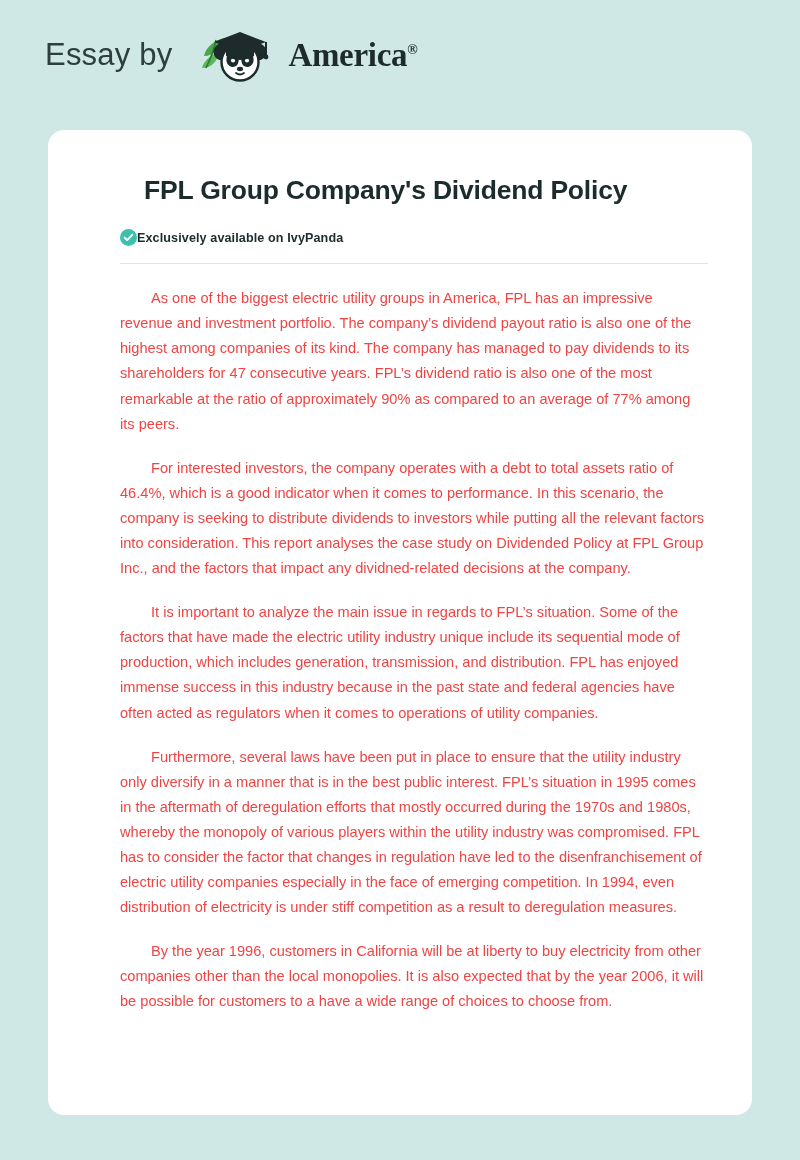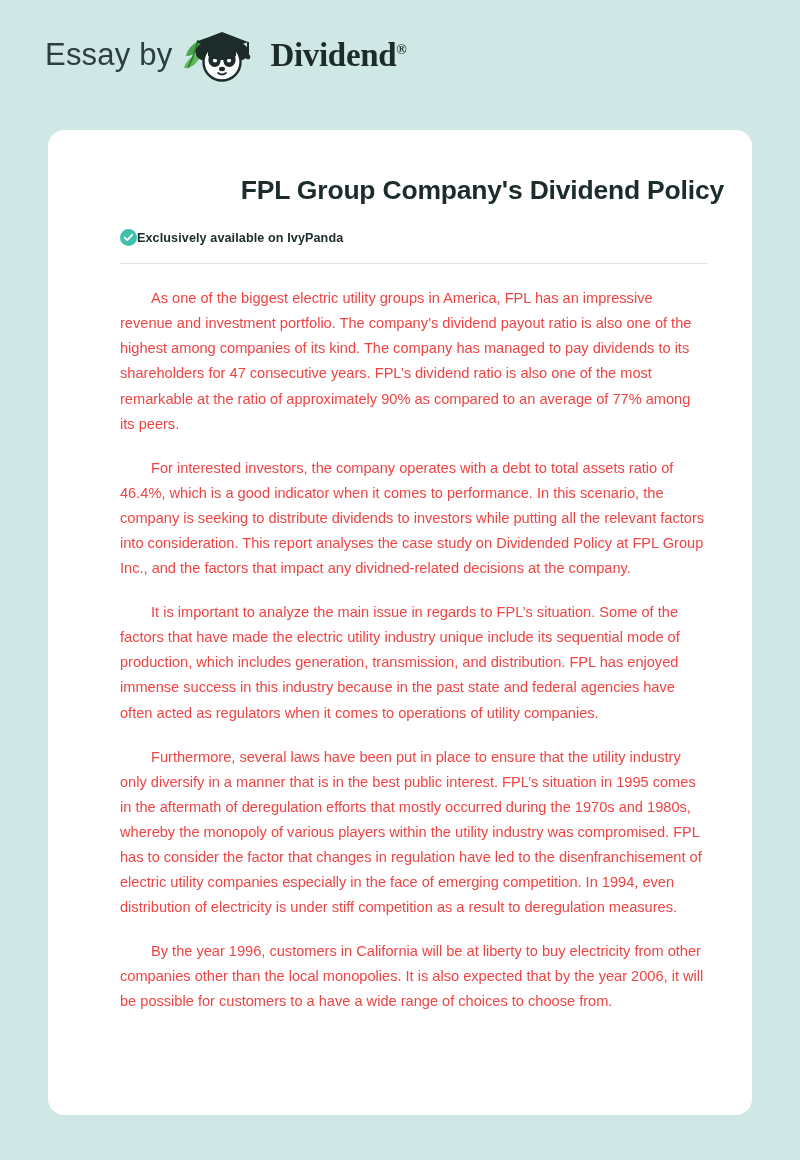--- a/index.html
+++ b/index.html
@@ -16,21 +16,21 @@
   .page {
     position: relative;
     width: 800px;
     height: 1160px;
     box-sizing: border-box;
   }
   
   .brand-bar {
     display: flex;
     align-items: center;
-    gap: 6px;
+    gap: 24px;
     padding: 38px 0 0 45px;
     height: 72px;
     box-sizing: border-box;
   }
   .brand-essay {
     font-size: 31px;
     color: #2c3e3e;
     letter-spacing: .2px;
     font-weight: 400;
   }
@@ -68,23 +68,22 @@
     background: #ffffff;
     border-radius: 16px;
     box-sizing: border-box;
     padding: 34px 28px 40px 28px;
   }
   .doc-title {
     font-size: 26.5px;
     line-height: 1.25;
     font-weight: bold;
     color: #1c2b2b;
-    margin: 10px 0 0 44px;
+    margin: 10px 0 0 68px;
     letter-spacing: -.2px;
-    text-align: right;
   }
   .exclusive-row {
     display: flex;
     align-items: center;
     gap: 0;
     margin: 22px 0 0 44px;
   }
   .check-badge {
     width: 17px;
     height: 17px;
@@ -147,21 +146,21 @@
 
           <ellipse cx="44" cy="43" rx="3" ry="2.2" fill="#1d2b2b"></ellipse>
           <path d="M40 47 Q44 50 48 47" stroke="#1d2b2b" stroke-width="1.8" fill="none" stroke-linecap="round"></path>
 
           <path d="M44 6 L70 16 L44 26 L18 16 Z" fill="#1d2b2b"></path>
           <path d="M30 20 L30 30 Q44 38 58 30 L58 20" fill="#1d2b2b"></path>
           <path d="M70 16 L70 30" stroke="#1d2b2b" stroke-width="2" fill="none"></path>
           <circle cx="70" cy="31" r="2.4" fill="#1d2b2b"></circle>
         </svg>
       </span>
-      <span class="brand-name"><span>Dividend</span><sup>®</sup></span>
+      <span class="brand-name"><span>America</span><sup>®</sup></span>
     </span>
   </div>
 
   <div class="card">
     <h1 class="doc-title">FPL Group Company's Dividend Policy</h1>
 
     <div class="exclusive-row">
       <span class="check-badge">
         <svg width="11" height="11" viewBox="0 0 11 11" xmlns="http://www.w3.org/2000/svg">
           <path d="M1.6 5.6 L4.2 8.1 L9.2 2.8" stroke="#ffffff" stroke-width="1.9" fill="none" stroke-linecap="round" stroke-linejoin="round"></path>

